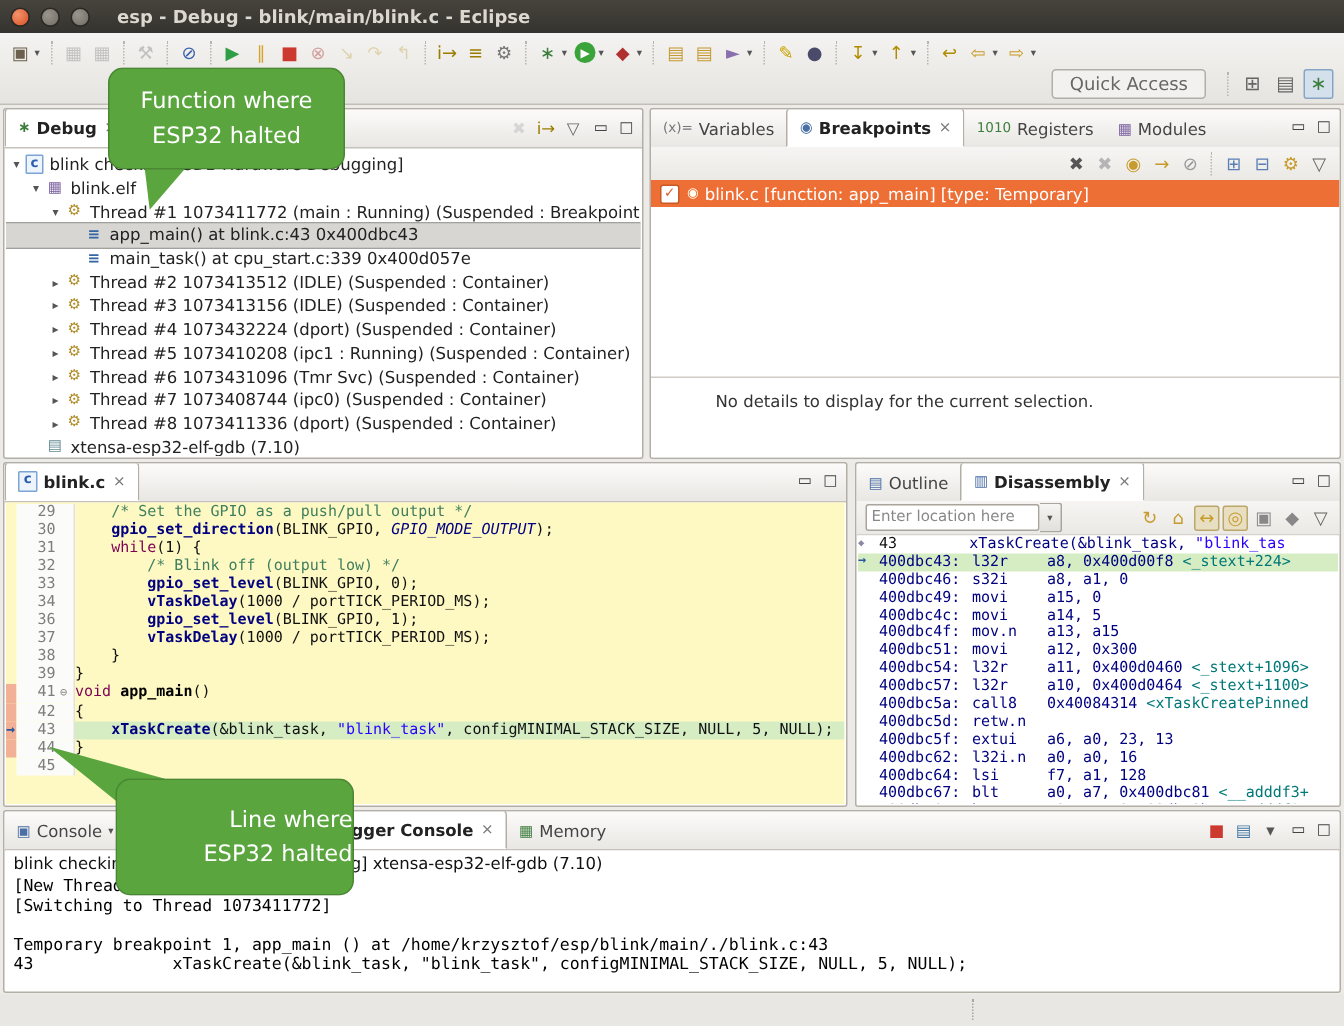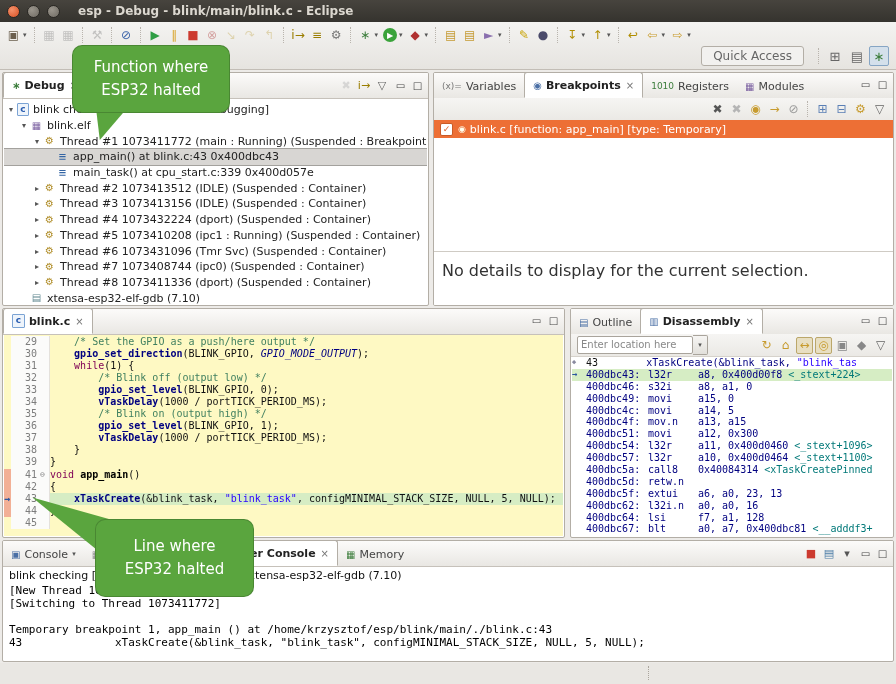--- a/index.html
+++ b/index.html
@@ -60,21 +60,21 @@
   .tic.thread{color:#b08d28;}
   .tic.frame{color:#3465a4;font-weight:bold;}
   .tic.gdb{color:#5f8790;}
   
   .bprow{position:absolute;left:0;right:0;top:47px;height:18px;background:#ed6f35;
     display:flex;align-items:center;color:#fff;font-size:11px;}
   .bpcheck{width:11px;height:11px;background:#fff;border:1px solid #c95a26;border-radius:2px;
     margin:0 5px 0 6px;color:#d95f28;font-size:9px;font-weight:bold;line-height:11px;text-align:center;}
   .bpic{color:#ffe;font-size:9px;margin-right:4px;}
   .bp-details{position:absolute;left:0;right:0;top:178px;bottom:0;border-top:1px solid #cfcbc4;background:#fff;}
-  .bp-empty{padding:9px 8px;color:#333;font-size:16px;}
+  .bp-empty{padding:9px 8px;color:#333;font-size:11px;margin-left:35px;}
   
   .codebody{position:absolute;top:26px;left:1px;right:1px;bottom:1px;overflow:hidden;
     font-family:"DejaVu Sans Mono","Liberation Mono",monospace;font-size:10px;padding-top:1px;background:#fef9c3;}
   .cl{display:flex;height:12.05px;line-height:12.05px;position:relative;white-space:pre;}
   .cl-bar{width:7px;flex:none;}
   .cl-bar.chg{background:#f2b096;}
   .cl-num{width:26px;flex:none;text-align:right;padding-right:3px;color:#7d7d7d;background:#fbfbfa;}
   .cl-fold{width:9px;flex:none;color:#888;font-size:8px;background:#fbfbfa;border-right:1px solid #e4e1dc;}
   .cl-code{flex:1;overflow:hidden;color:#111;}
   .cl.cur .cl-code{background:#d6edc4;}
@@ -346,27 +346,26 @@
           <span class="tlabel">blink.c</span>
           <span class="tclose">×</span>
         </div>
       </div>
     <div class="phead-right">
       <span class="mmbtn">▭</span>
       <span class="mmbtn">□</span>
     </div>
   </div>
   <div class="codebody" id="code-lines">
-      <div class="cl"><span class="cl-bar"></span><span class="cl-num">29</span><span class="cl-fold"></span><span class="cl-code"><span class="sg-p">    </span><span class="sg-c">/* Set the GPIO as a push/here output */</span></span></div>
+      <div class="cl"><span class="cl-bar"></span><span class="cl-num">29</span><span class="cl-fold"></span><span class="cl-code"><span class="sg-p">    </span><span class="sg-c">/* Set the GPIO as a push/pull output */</span></span></div>
       <div class="cl"><span class="cl-bar"></span><span class="cl-num">30</span><span class="cl-fold"></span><span class="cl-code"><span class="sg-p">    </span><span class="sg-f">gpio_set_direction</span><span class="sg-p">(BLINK_GPIO, </span><span class="sg-m">GPIO_MODE_OUTPUT</span><span class="sg-p">);</span></span></div>
       <div class="cl"><span class="cl-bar"></span><span class="cl-num">31</span><span class="cl-fold"></span><span class="cl-code"><span class="sg-p">    </span><span class="sg-k">while</span><span class="sg-p">(1) {</span></span></div>
       <div class="cl"><span class="cl-bar"></span><span class="cl-num">32</span><span class="cl-fold"></span><span class="cl-code"><span class="sg-p">        </span><span class="sg-c">/* Blink off (output low) */</span></span></div>
       <div class="cl"><span class="cl-bar"></span><span class="cl-num">33</span><span class="cl-fold"></span><span class="cl-code"><span class="sg-p">        </span><span class="sg-f">gpio_set_level</span><span class="sg-p">(BLINK_GPIO, 0);</span></span></div>
       <div class="cl"><span class="cl-bar"></span><span class="cl-num">34</span><span class="cl-fold"></span><span class="cl-code"><span class="sg-p">        </span><span class="sg-f">vTaskDelay</span><span class="sg-p">(1000 / portTICK_PERIOD_MS);</span></span></div>
-      <div class="cl"><span class="cl-bar"></span><span class="cl-num">35</span><span class="cl-fold"></span><span class="cl-code"><span class="sg-p">        </span><span class="sg-c">/* Blink on (output high) */</span></span></div>
       <div class="cl"><span class="cl-bar"></span><span class="cl-num">36</span><span class="cl-fold"></span><span class="cl-code"><span class="sg-p">        </span><span class="sg-f">gpio_set_level</span><span class="sg-p">(BLINK_GPIO, 1);</span></span></div>
       <div class="cl"><span class="cl-bar"></span><span class="cl-num">37</span><span class="cl-fold"></span><span class="cl-code"><span class="sg-p">        </span><span class="sg-f">vTaskDelay</span><span class="sg-p">(1000 / portTICK_PERIOD_MS);</span></span></div>
       <div class="cl"><span class="cl-bar"></span><span class="cl-num">38</span><span class="cl-fold"></span><span class="cl-code"><span class="sg-p">    }</span></span></div>
       <div class="cl"><span class="cl-bar"></span><span class="cl-num">39</span><span class="cl-fold"></span><span class="cl-code"><span class="sg-p">}</span></span></div>
       <div class="cl"><span class="cl-bar chg"></span><span class="cl-num">41</span><span class="cl-fold">⊖</span><span class="cl-code"><span class="sg-k">void</span><span class="sg-p"> </span><span class="sg-fd">app_main</span><span class="sg-p">()</span></span></div>
       <div class="cl"><span class="cl-bar chg"></span><span class="cl-num">42</span><span class="cl-fold"></span><span class="cl-code"><span class="sg-p">{</span></span></div>
       <div class="cl cur"><span class="cl-arrow">→</span><span class="cl-bar chg"></span><span class="cl-num">43</span><span class="cl-fold"></span><span class="cl-code"><span class="sg-p">    </span><span class="sg-f">xTaskCreate</span><span class="sg-p">(&amp;blink_task, </span><span class="sg-s">"blink_task"</span><span class="sg-p">, configMINIMAL_STACK_SIZE, NULL, 5, NULL);</span></span></div>
       <div class="cl"><span class="cl-bar chg"></span><span class="cl-num">44</span><span class="cl-fold"></span><span class="cl-code"><span class="sg-p">}</span></span></div>
       <div class="cl"><span class="cl-bar"></span><span class="cl-num">45</span><span class="cl-fold"></span><span class="cl-code"></span></div>
     </div>
@@ -470,16 +469,16 @@
 <div class="statusbar">
   <span class="grip"></span>
 </div>
 
 <span class="ctail" id="callout-fn-tail"></span>
 <div class="callout" style="left:72px;top:45px;width:156px;height:66px;">
   <div class="cline">Function where</div>
   <div class="cline">ESP32 halted</div>
 </div>
 <span class="ctail" id="callout-line-tail"></span>
-<div class="callout" style="left:95px;top:519px;width:157px;height:76px;">
+<div class="callout" style="left:77px;top:519px;width:157px;height:76px;align-items:flex-end;">
   <div class="cline">Line where</div>
   <div class="cline">ESP32 halted</div>
 </div>
 
 </body></html>

